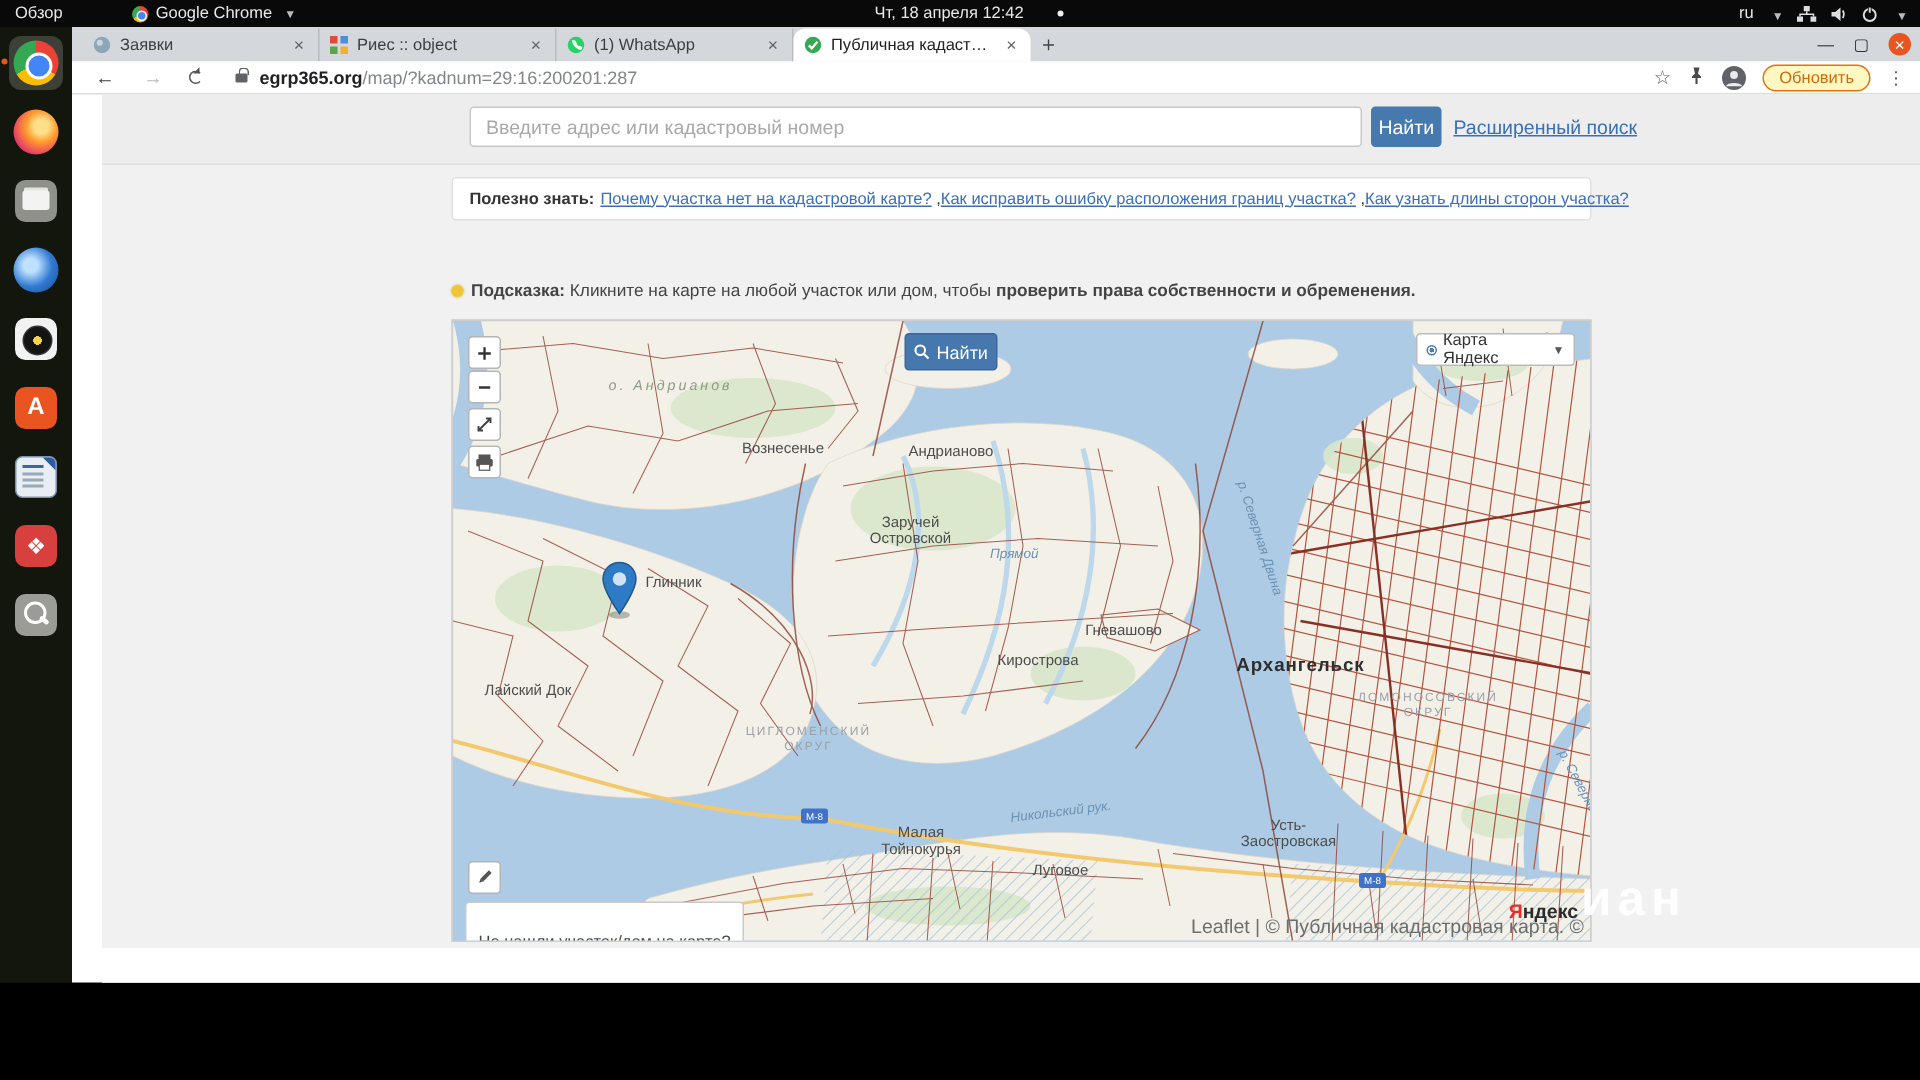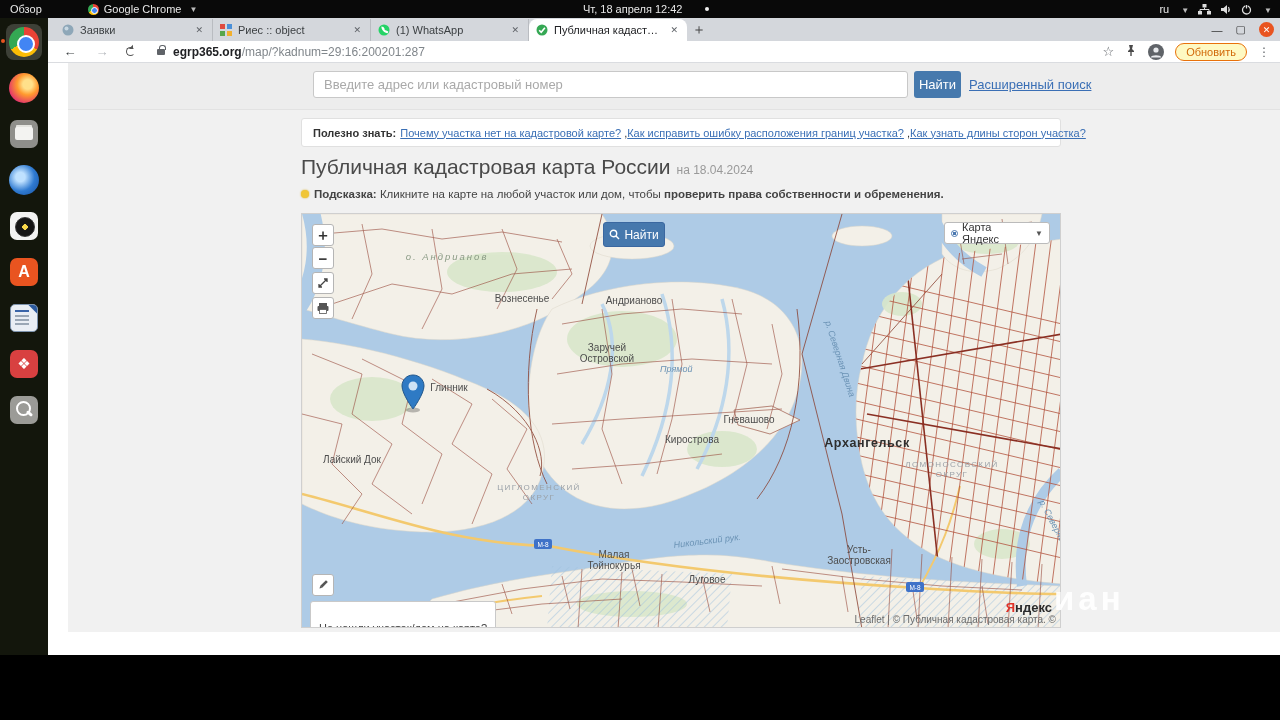--- a/index.html
+++ b/index.html
@@ -111,21 +111,21 @@
   .map-search { position:absolute; left:38px; top:9px; width:256px; height:23px; border:1px solid #a8a8a8; border-radius:2px;
       font-size:12px; color:#333; padding:0 7px; background:#fff; font-family:"Liberation Sans",sans-serif; }
   .map-find { position:absolute; left:301px; top:8px; width:62px; height:25px; background:#4678ad; border:1px solid #3a67a0;
       border-radius:3px; color:#fff; font-size:12px; display:flex; align-items:center; justify-content:center; gap:4px; }
   .layer-select { position:absolute; left:642px; top:8px; width:106px; height:22px; background:#fff; border:1px solid #bbb;
       border-radius:3px; display:flex; align-items:center; font-size:11px; color:#333; padding:0 6px; gap:4px; }
   .radio-dot { width:7px; height:7px; border:1.5px solid #4a78b0; border-radius:50%; background:radial-gradient(circle,#4a78b0 0 40%, #fff 45%); flex:none; }
   .layer-select .chev { margin-left:auto; font-size:8px; color:#555; }
   .notfound { position:absolute; left:8px; top:387px; background:#fff; border:1px solid #c9c9c9; border-radius:3px;
       font-size:11px; color:#444; padding:20px 8px; }
-  .attr { position:absolute; right:4px; bottom:2px; font-size:10px; color:#6d6d6d; }
+  .attr { position:absolute; right:4px; bottom:2px; font-size:13px; color:#6d6d6d; }
   .ylogo { position:absolute; right:8px; bottom:12px; font-size:13px; font-weight:bold; color:#2b2b2b; }
   .ylogo .ya { color:#e03228; }
   .watermark { position:absolute; left:986px; top:517px; font-size:33px; font-weight:bold; color:rgba(255,255,255,0.92);
       letter-spacing:4px; z-index:5; }
 
   
   .bottom-sheet { position:absolute; left:0; top:569px; width:1220px; height:120px; background:#fff; }
   .scrollbar { position:absolute; right:0; top:0; width:12px; height:657px; background:#f2f2f2; border-left:1px solid #e4e4e4; }
   .scroll-thumb { position:absolute; left:2px; top:302px; width:8px; height:70px; background:#c1c1c1; border-radius:4px; }
 
@@ -311,23 +311,20 @@
 
       <div class="useful-box">
         <b>Полезно знать:</b>
         <a>Почему участка нет на кадастровой карте?</a>
           <span>,</span>
         <a>Как исправить ошибку расположения границ участка?</a>
           <span>,</span>
         <a>Как узнать длины сторон участка?</a>
       </div>
 
-      <h1 class="page-title">
-        <span>Публичная кадастровая карта России</span><span class="date">на 18.04.2024</span>
-      </h1>
 
       <div class="hint">
         <span class="bulb"></span>
         <span><b>Подсказка:</b> <span>Кликните на карте на любой участок или дом, чтобы</span> <b>проверить права собственности и обременения.</b></span>
       </div>
 
       <div class="map">
         <svg class="geo" width="760" height="415" viewBox="0 0 760 415">
           <defs>
             <pattern id="hatch" width="6" height="6" patternUnits="userSpaceOnUse" patternTransform="rotate(45)">

